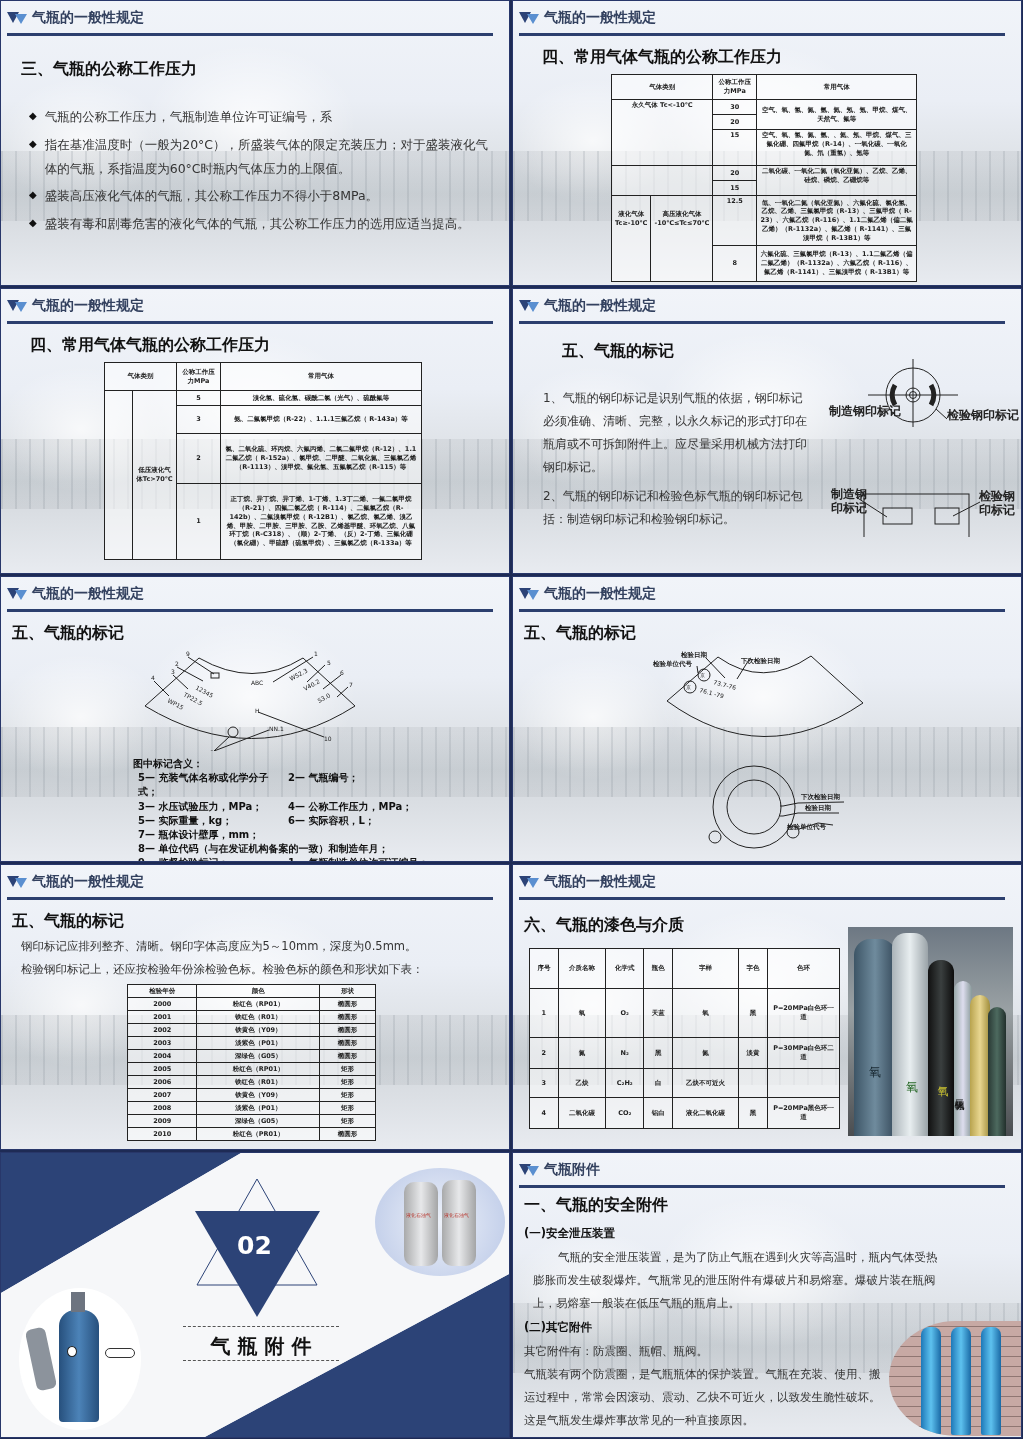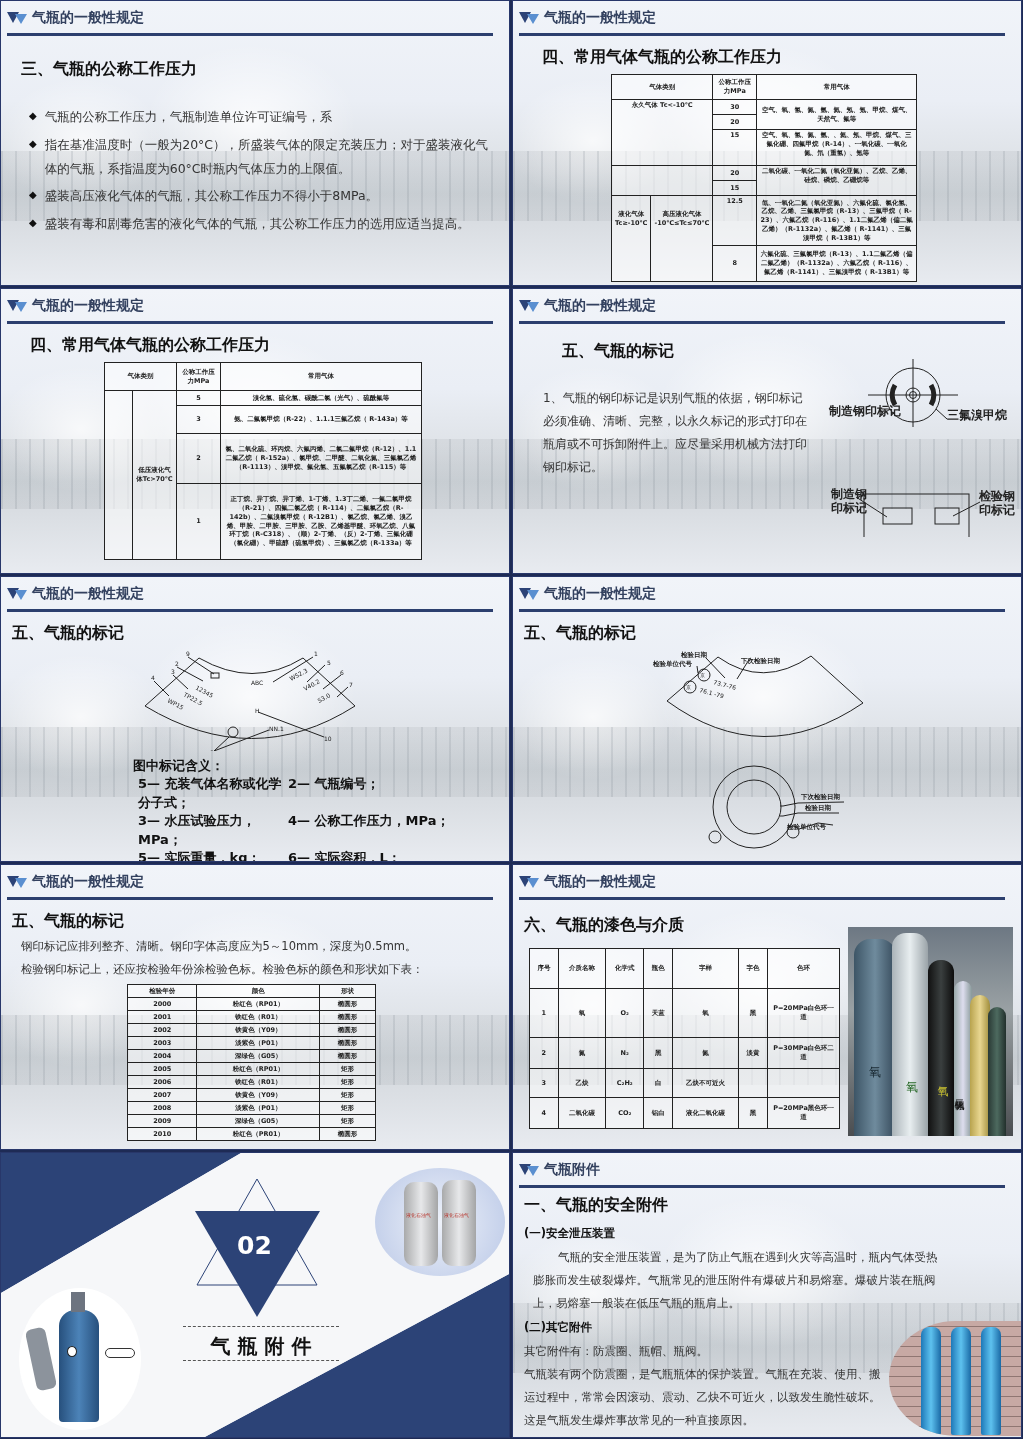--- a/index.html
+++ b/index.html
@@ -22,21 +22,21 @@
 .hdr-line{position:absolute;left:6px;right:16px;top:32px;height:3px;background:#2c3f6e}
 .h2{position:absolute;font-size:16px;font-weight:bold;color:#111}
 .txt{position:absolute;font-size:12px;color:#333;line-height:1.9}
 .bul{display:flex;gap:8px;align-items:flex-start}
 .bul .dia{font-size:10px;color:#111;line-height:2.2}
 table.t{border-collapse:collapse;position:absolute;background:rgba(255,255,255,.55)}
 table.t td,table.t th{border:1px solid #222;font-size:6.5px;font-weight:bold;color:#222;padding:1px 3px;text-align:center;vertical-align:middle;line-height:1.35}
 table.t td.l{text-align:center}
 .diag{position:absolute}
 .lbl{position:absolute;font-size:12px;font-weight:bold;color:#222;white-space:nowrap}
-.legend{position:absolute;left:132px;top:180px;font-size:13px;font-weight:bold;color:#111;line-height:1.42}
+.legend{position:absolute;left:132px;top:180px;font-size:10px;font-weight:bold;color:#111;line-height:1.42}
 .legend .row{display:flex}
 .legend .c1{width:150px}
 .photo{position:absolute;overflow:hidden}
 .wm{position:absolute;font-size:17px;color:#c0241d;font-style:italic;white-space:nowrap;font-weight:normal}
 </style>
 </head>
 <body>
 
 <div class="grid">
 
@@ -172,40 +172,41 @@
           <svg width="20" height="14" viewBox="0 0 20 14">
             <polygon points="0,1 12,1 6,12" fill="#2c4377"></polygon>
             <polygon points="8,3 20,3 14,13" fill="#5a8fd0"></polygon>
           </svg>
         </span>
     <span class="hdr-title">气瓶的一般性规定</span>
   </div>
   <div class="hdr-line"></div>
   <div class="h2" style="left:49px;top:52px">五、气瓶的标记</div>
   <div class="txt" style="left:30px;top:98px;width:265px;font-size:12px;line-height:23px">1、气瓶的钢印标记是识别气瓶的依据，钢印标记必须准确、清晰、完整，以永久标记的形式打印在瓶肩或不可拆卸附件上。应尽量采用机械方法打印钢印标记。</div>
+  <div class="txt" style="left:30px;top:196px;width:270px;font-size:12px;line-height:23px">2、气瓶的钢印标记和检验色标气瓶的钢印标记包括：制造钢印标记和检验钢印标记。</div>
   <svg class="diag" style="left:310px;top:68px" width="190" height="180" viewBox="0 0 190 180">
     <g fill="none" stroke="#222" stroke-width="1">
       <line x1="90" y1="2" x2="90" y2="70"></line>
           <line x1="45" y1="38" x2="135" y2="38"></line>
       <circle cx="90" cy="38" r="27"></circle>
           <circle cx="90" cy="38" r="7"></circle>
           <circle cx="90" cy="38" r="3.5"></circle>
       <path d="M72 28 A20 20 0 0 0 72 48" stroke-width="5"></path>
           <path d="M108 28 A20 20 0 0 1 108 48" stroke-width="5"></path>
       <line x1="67" y1="52" x2="56" y2="60"></line>
           <line x1="113" y1="52" x2="124" y2="62"></line>
       <rect x="41" y="137" width="105" height="45"></rect>
           <rect x="60" y="151" width="29" height="16"></rect>
           <rect x="112" y="151" width="24" height="16"></rect>
       <line x1="33" y1="140" x2="64" y2="160"></line>
           <line x1="157" y1="145" x2="130" y2="159"></line>
     </g>
   </svg>
   <div class="lbl" style="left:316px;top:114px">制造钢印标记</div>
-  <div class="lbl" style="left:434px;top:118px">三氟溴甲烷</div>
+  <div class="lbl" style="left:434px;top:118px">检验钢印标记</div>
   <div class="lbl" style="left:318px;top:198px;white-space:pre-line;line-height:1.2">制造钢
 印标记</div>
   <div class="lbl" style="left:466px;top:200px;white-space:pre-line;line-height:1.2">检验钢
 印标记</div>
 </div>
 
 <div class="slide" style="left:0;top:576px">
   <div class="hdr">
     <span class="logo">
           <svg width="20" height="14" viewBox="0 0 20 14">

